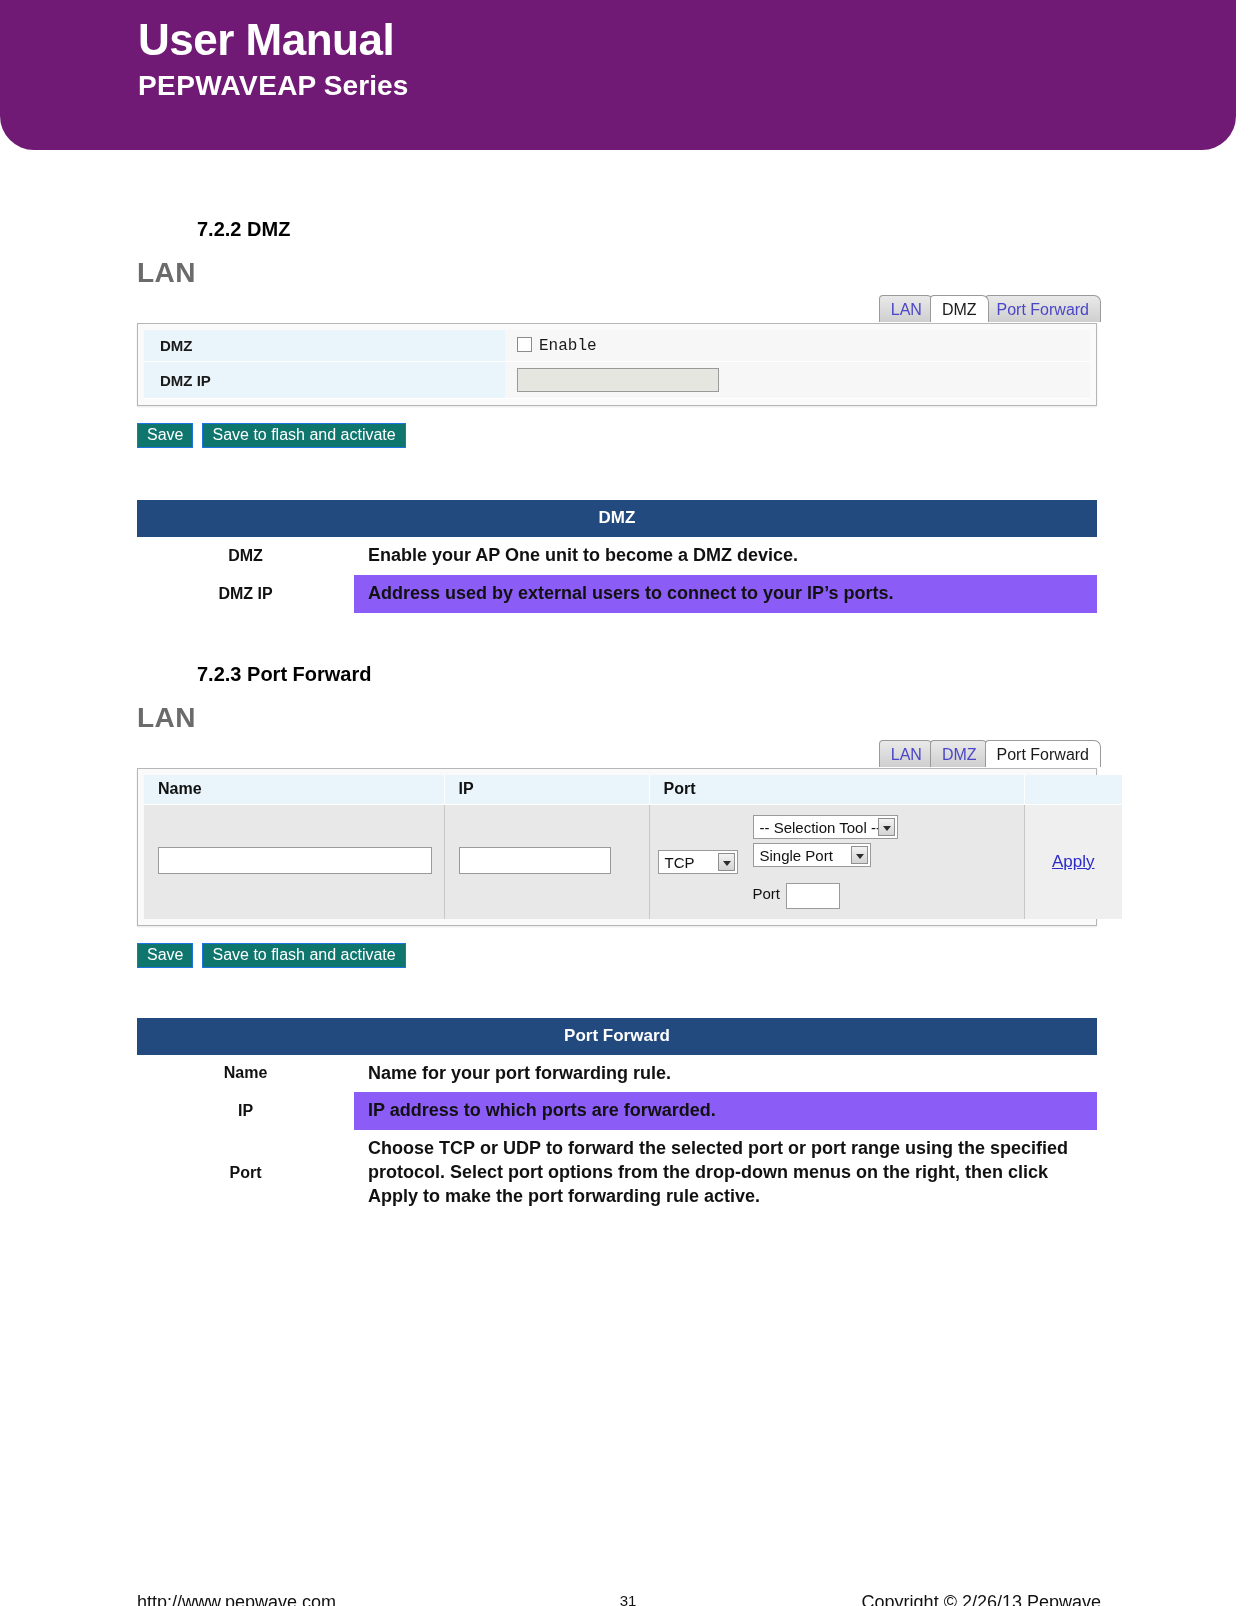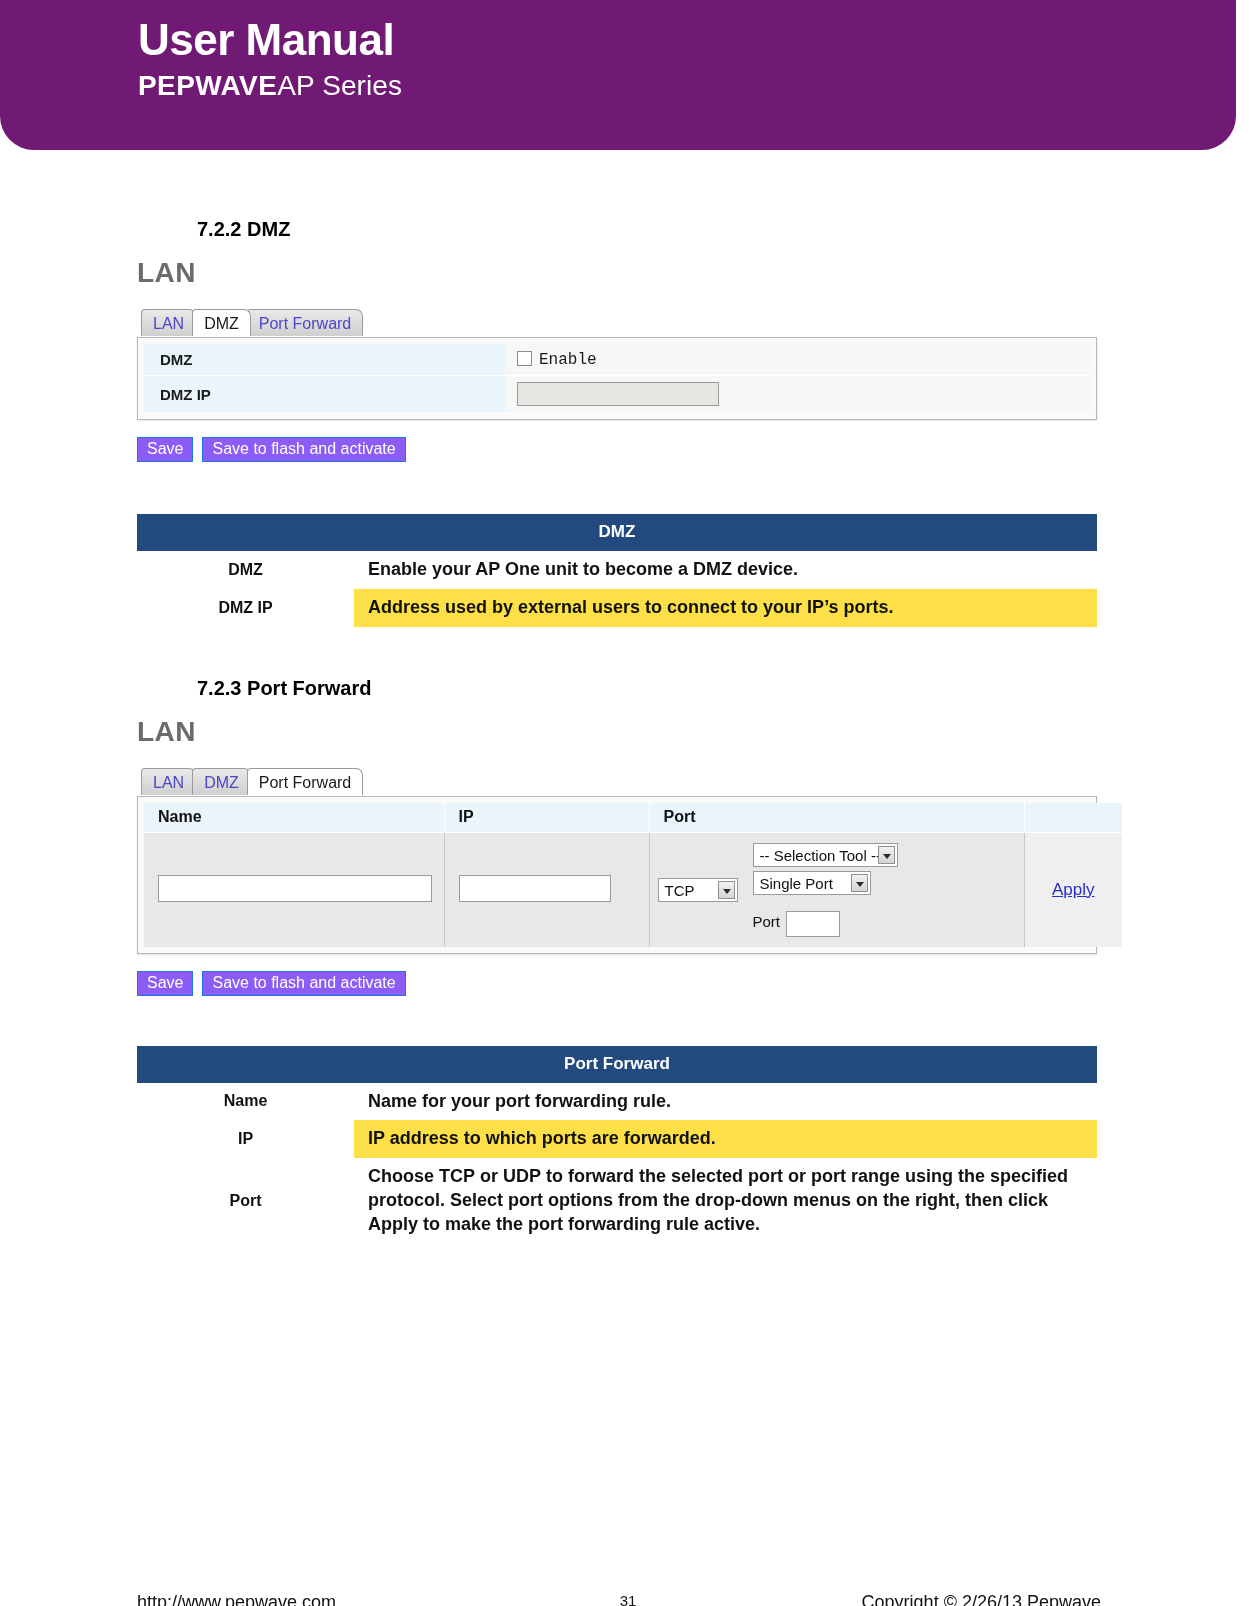--- a/index.html
+++ b/index.html
@@ -18,38 +18,38 @@
     border-bottom-left-radius:34px;
     border-bottom-right-radius:34px;
   }
   .banner-inner{position:absolute;left:138px;top:16px;}
   .manual-title{
     color:#ffffff;font-size:44px;font-weight:bold;letter-spacing:-0.5px;
     line-height:1.1;font-family:"Liberation Sans", sans-serif;
   }
   .brand-line{margin-top:6px;white-space:nowrap;}
   .brand-bold{color:#ffffff;font-size:28px;font-weight:bold;letter-spacing:0.4px;}
-  .brand-light{color:#ffffff;font-size:28px;font-weight:normal;letter-spacing:0.1px;text-align:center;}
+  .brand-light{color:#ffffff;font-size:28px;font-weight:bold;letter-spacing:0.1px;text-align:center;}
 
   
   .page{position:absolute;left:0;top:150px;width:1256px;}
 
   .sec-heading{
     margin-left:197px;font-size:20px;font-weight:bold;color:#000;
     font-family:"Liberation Sans", sans-serif;
   }
 
   
   .shot{margin-left:137px;width:960px;position:relative;}
   .shot-title{
     font-size:28px;font-weight:bold;color:#6b6b6b;letter-spacing:0.5px;
     font-family:"Liberation Sans", sans-serif;
   }
 
-  .tabstrip{position:relative;height:29px;margin-top:20px;padding-left:4px;}
+  .tabstrip{position:relative;height:29px;margin-top:6px;padding-left:4px;text-align:right;}
   .tab{
     position:relative;display:inline-block;height:27px;line-height:27px;
     padding:0 11px 0 11px;font-size:16px;
     border:1px solid #9a9a9a;border-bottom:none;
     border-top-left-radius:4px;border-top-right-radius:7px;
     margin-right:-4px;vertical-align:bottom;
     box-sizing:border-box;
   }
   .tab.inactive{
     background:linear-gradient(#e9e9e9,#cfcfcf);
@@ -82,21 +82,21 @@
   .cb-label{font-size:16px;color:#1a1a1a;font-family:Liberation Mono, monospace;}
 
   .txtbox{
     display:inline-block;width:200px;height:22px;
     background:#e6e6e0;border:1px solid #9a9a9a;
     vertical-align:middle;
   }
 
   .btnrow{margin-top:17px;margin-left:137px;}
   .btn{
-    display:inline-block;background:#8b5cf6;color:#ffffff;
+    display:inline-block;background:#0f766e;color:#ffffff;
     font-size:16px;padding:2px 9px 3px 9px;margin-right:9px;
     border:1px solid #1d74e0;
   }
 
   
   table.pf{border-collapse:collapse;width:100%;font-size:15px;table-layout:fixed;}
   table.pf th{
     background:#eaf4fb;text-align:left;font-weight:bold;font-size:16px;
     color:#111;padding:5px 0 6px 14px;border-right:1px solid #ffffff;
   }
@@ -141,21 +141,21 @@
   }
   .desc td.k{
     width:197px;text-align:center;font-weight:bold;font-size:16px;color:#111;
     padding:6px 10px;vertical-align:middle;background:#ffffff;
   }
   .desc td.v{
     font-size:18px;color:#111;padding:7px 10px 7px 14px;line-height:1.32;
     vertical-align:middle;
     font-weight:bold;
   }
-  .desc tr.alt td.v{background:#fde047;}
+  .desc tr.alt td.v{background:#8b5cf6;}
 
   
   .footer{
     position:absolute;left:0;bottom:14px;width:1256px;
     font-size:18px;color:#111;
   }
   .footer .fl{position:absolute;left:137px;}
   .footer .fc{position:absolute;left:0;width:1256px;text-align:center;font-size:15px;}
   .footer .fr{position:absolute;right:155px;}
 </style>

